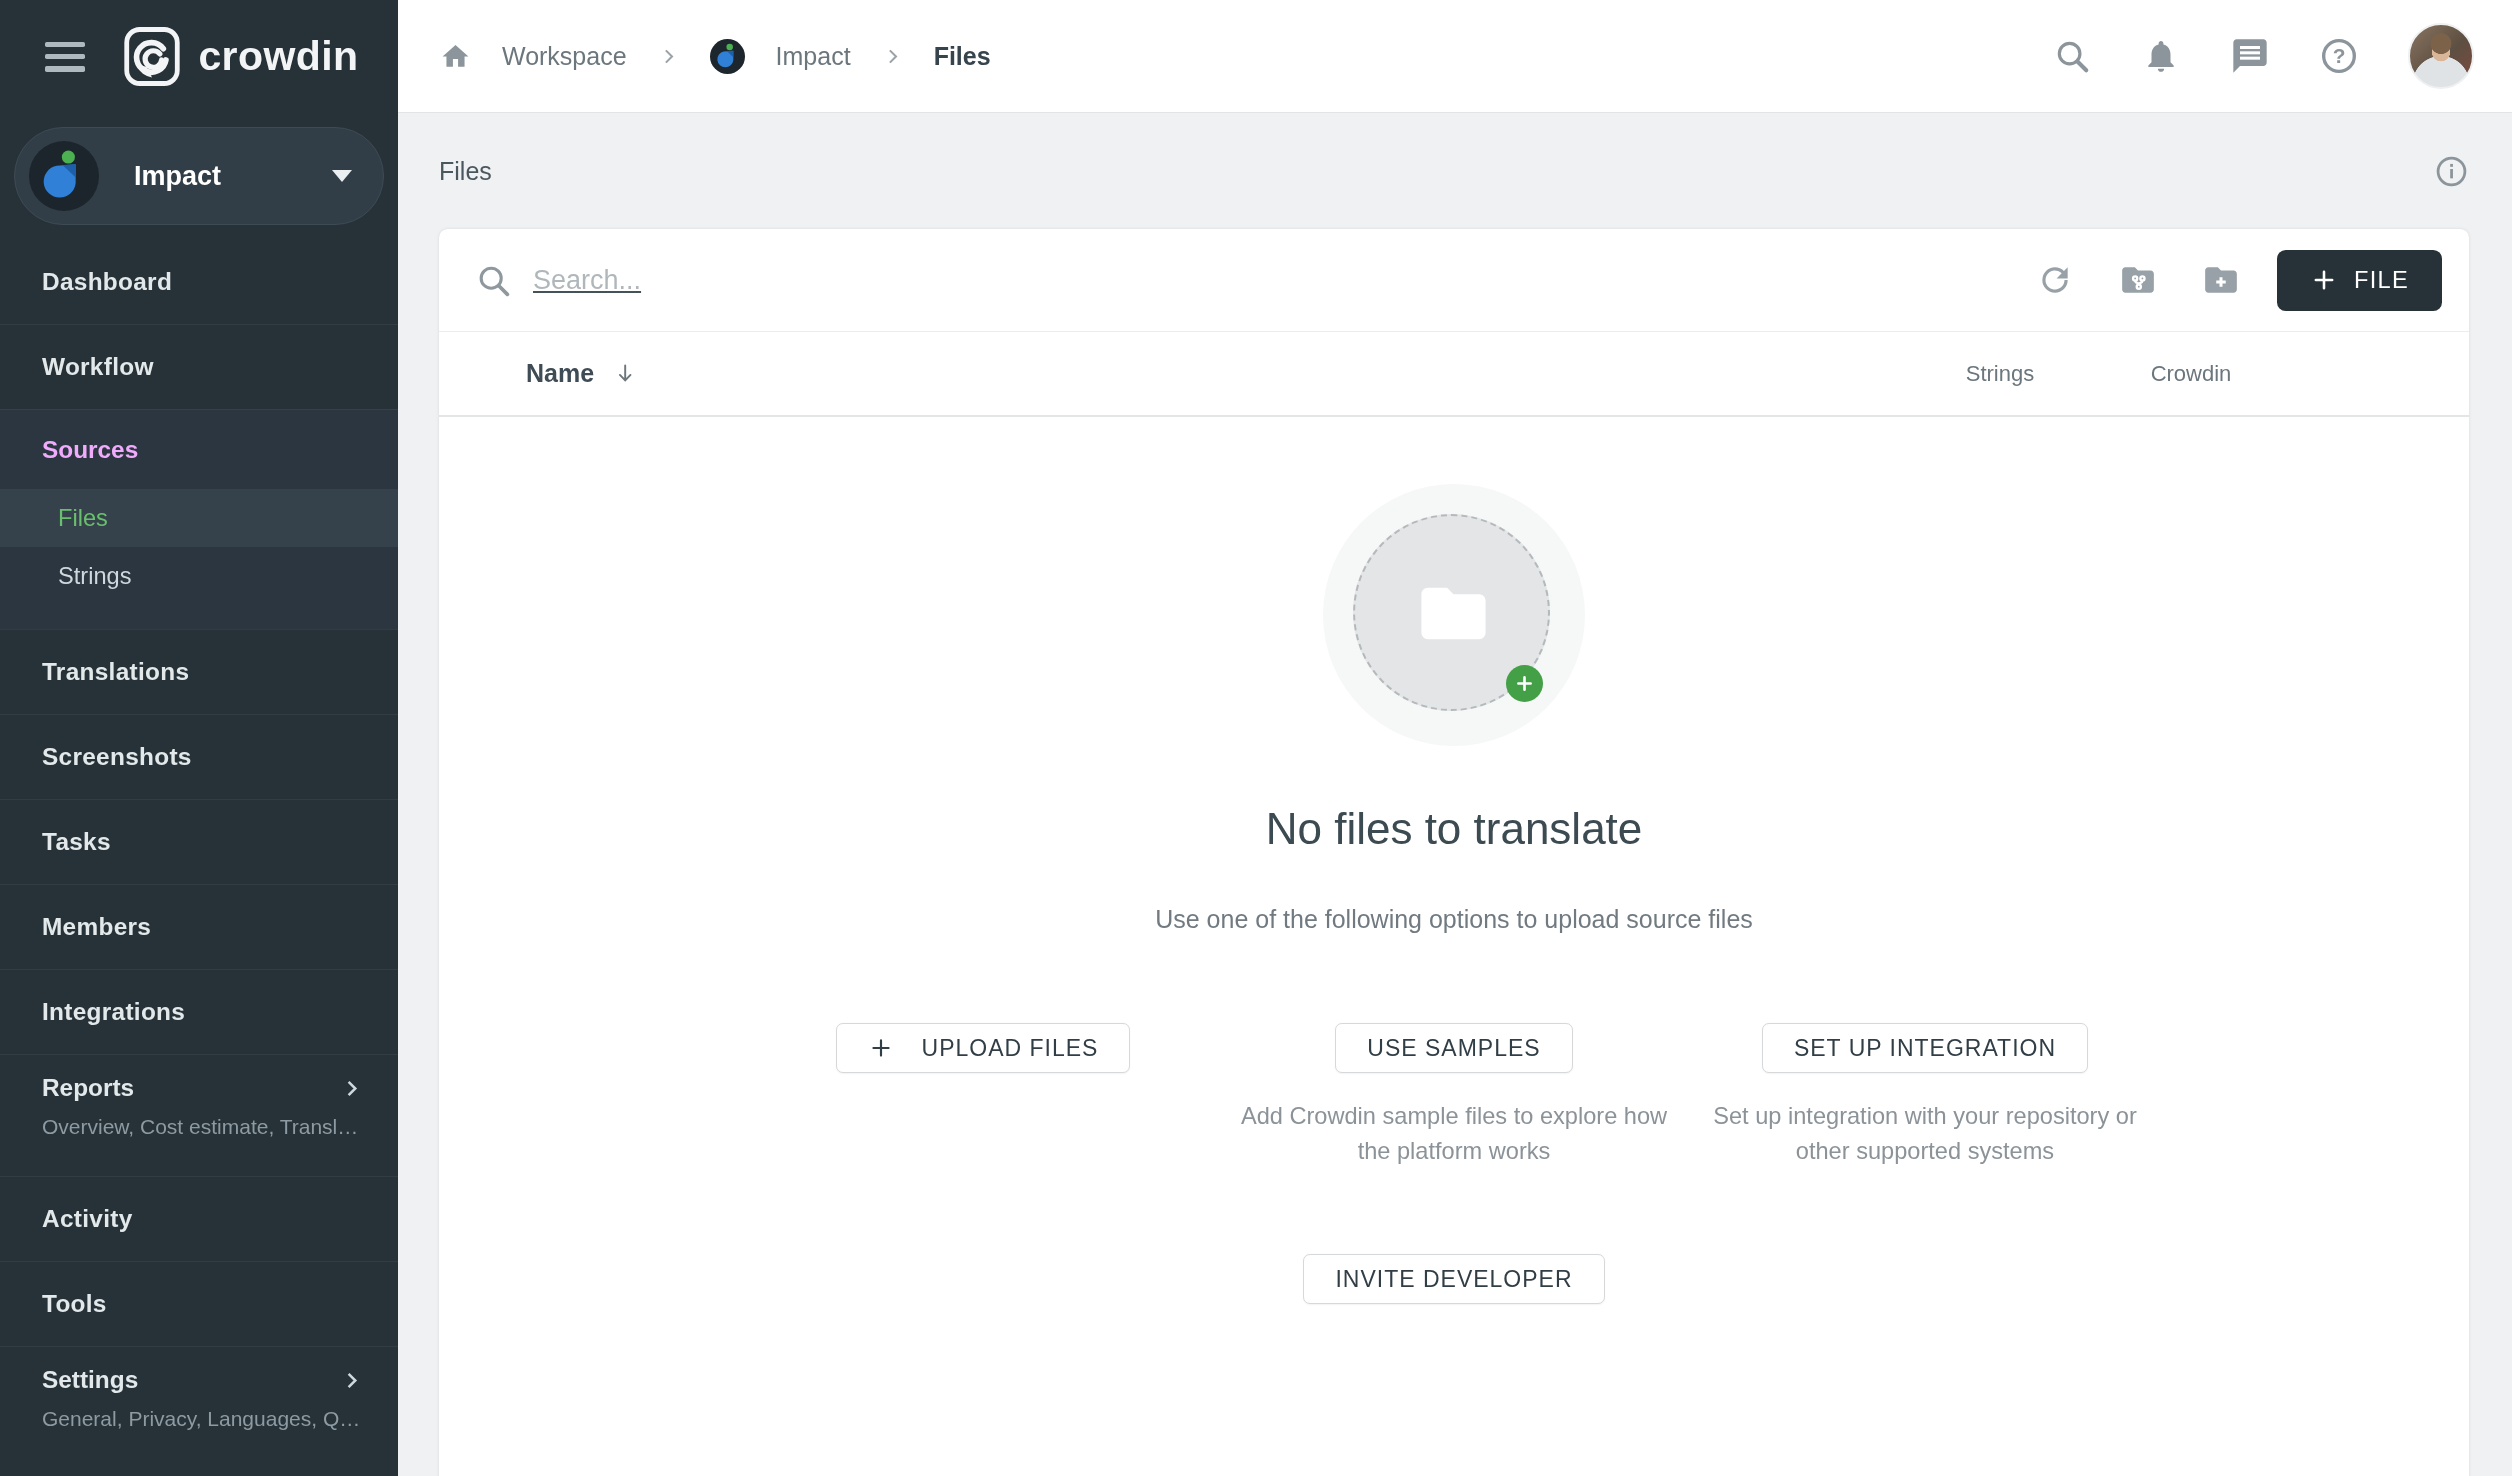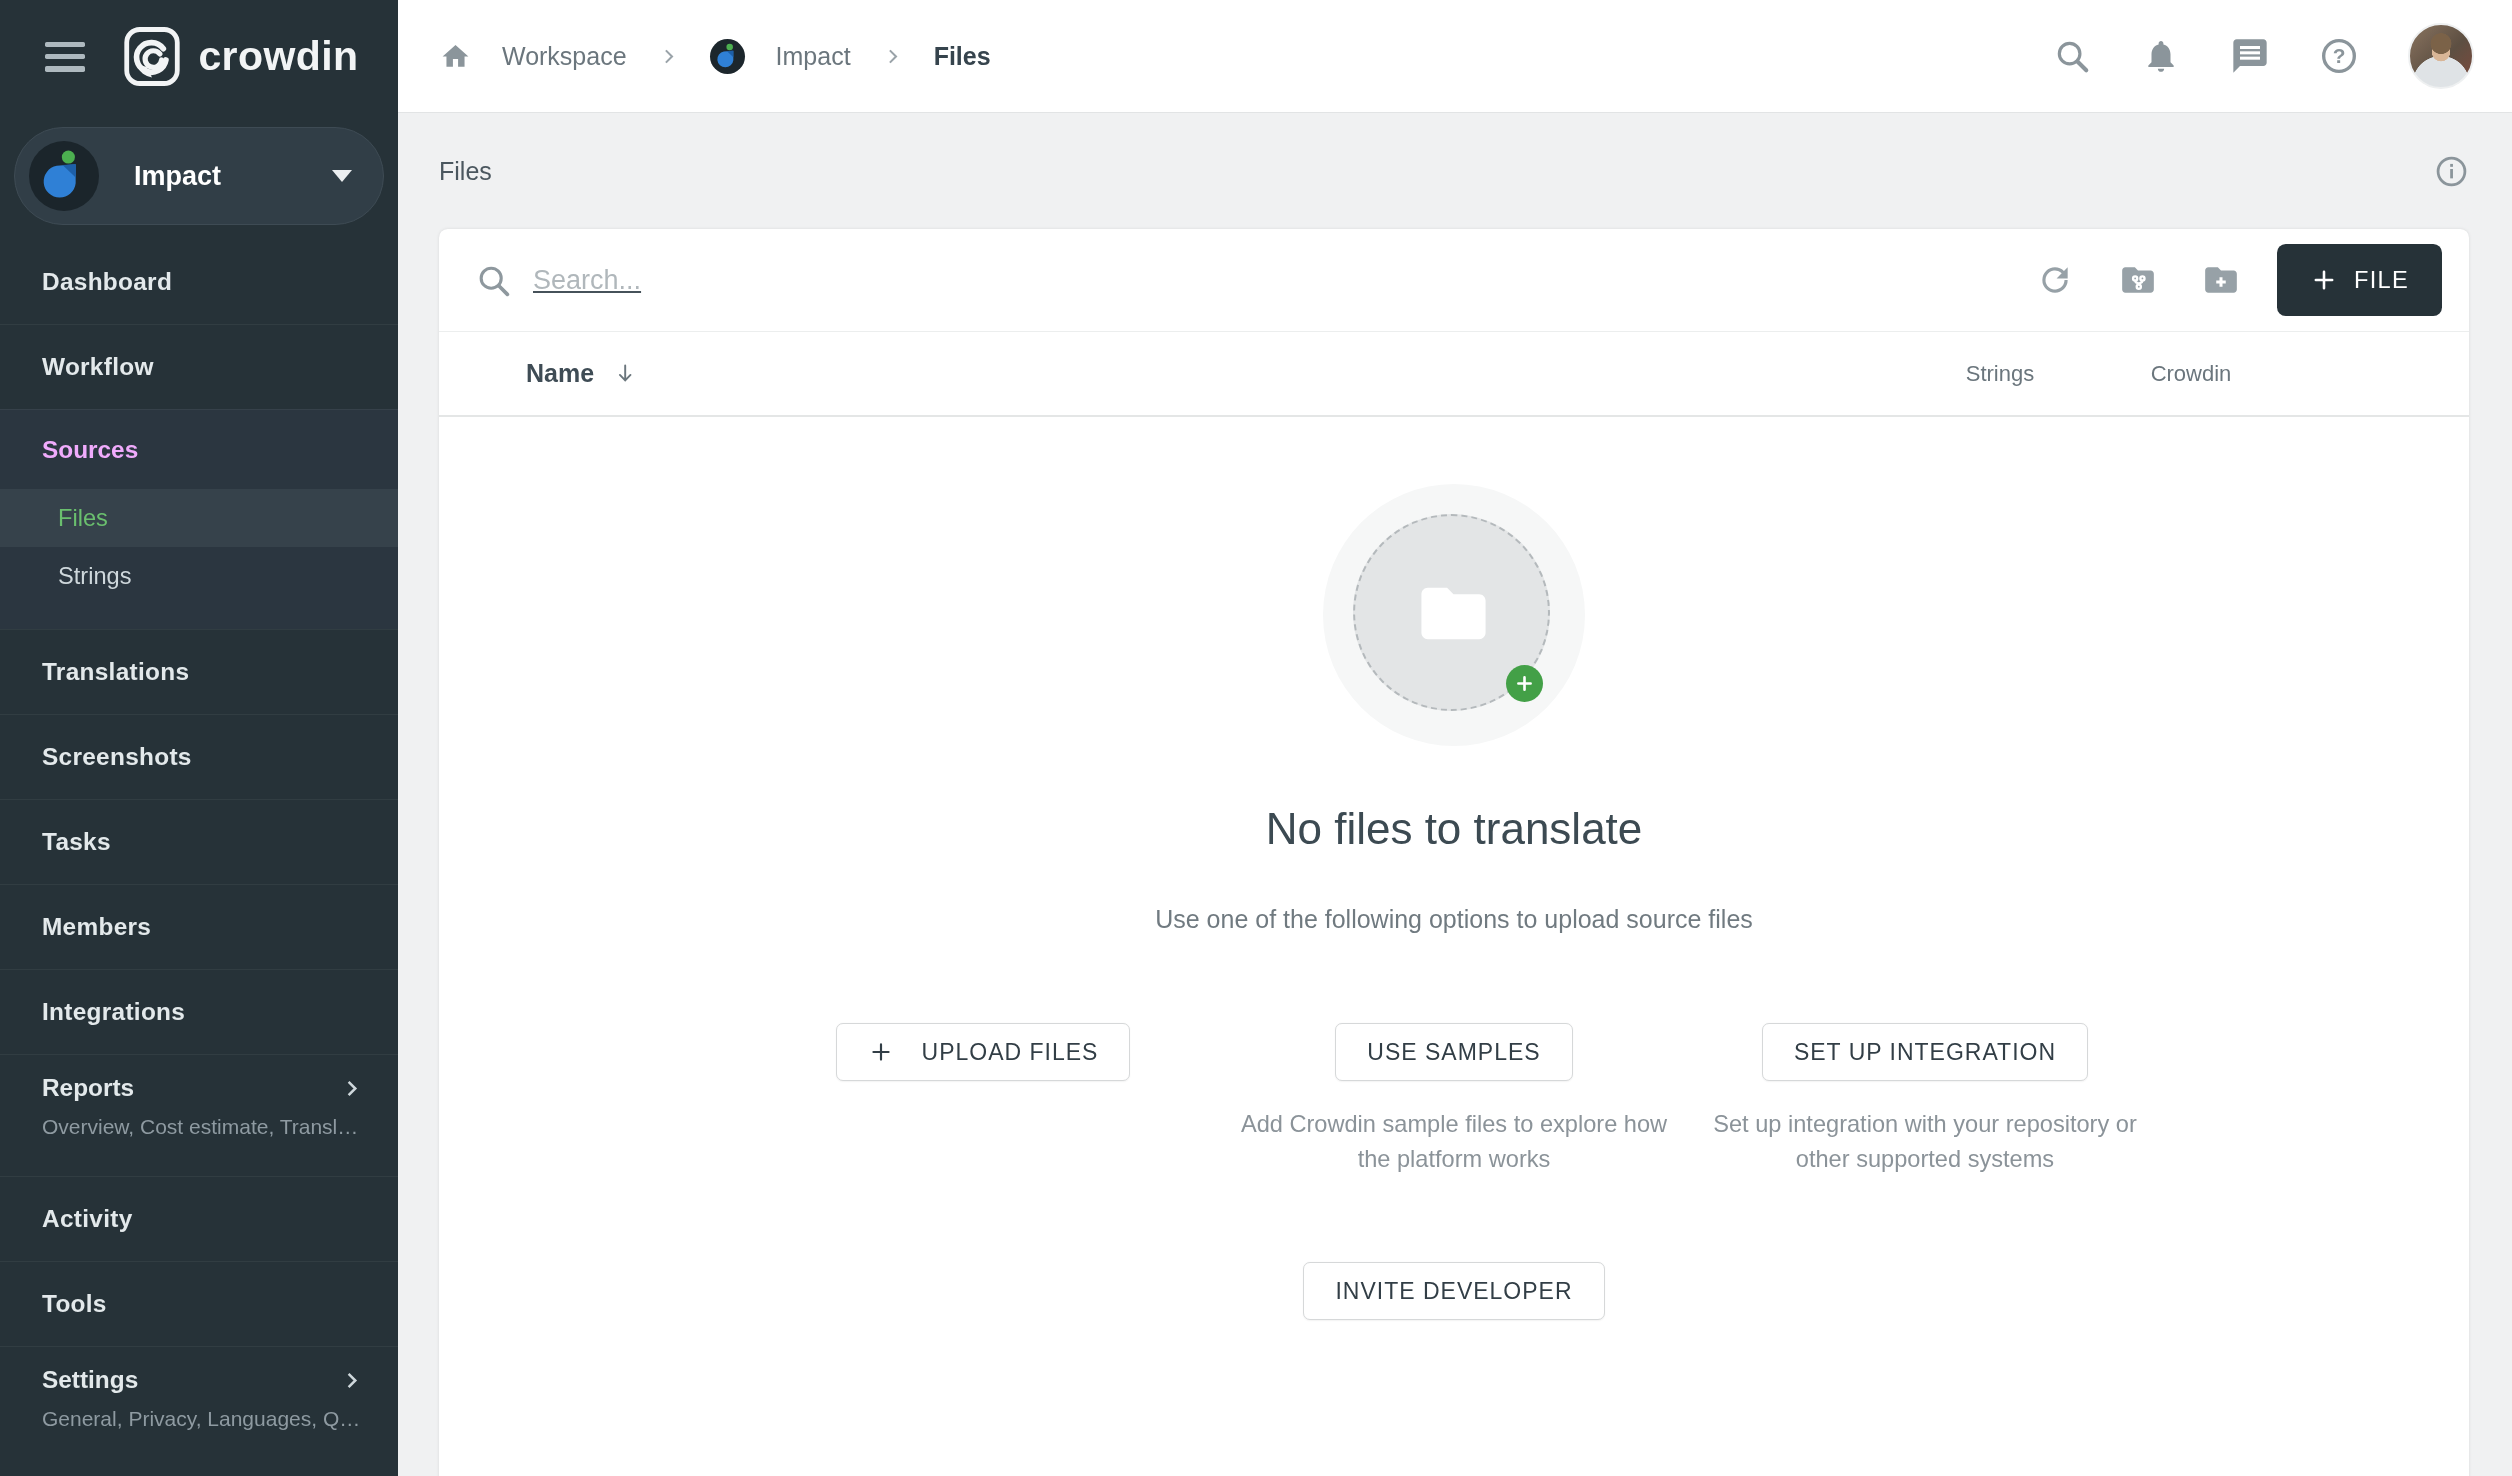--- a/index.html
+++ b/index.html
@@ -61,21 +61,21 @@
 
   .card { background:#fff; border-radius:8.7px 8.7px 0 0; box-shadow:0 0.9px 3.5px rgba(0,0,0,.10); flex:1; display:flex; flex-direction:column; overflow:hidden; }
 
   .toolbar { height:103px; display:flex; align-items:center; padding:0 27px 0 36px; border-bottom:0.9px solid #eceeee; }
   .search-wrap { display:flex; align-items:center; gap:21px; flex:1; }
   .search-icon { width:37px; height:37px; color:#8e989e; }
   .search-input { border:none; outline:none; font-size:27px; color:#46525a; width:785px; font-family:inherit;text-decoration:underline; }
   .search-input::placeholder { color:#b0b7bb; }
   .toolbar-icons { display:flex; align-items:center; gap:45px; margin-right:37px; }
   .tool-icon { width:38px; height:38px; color:#97a1a7; cursor:pointer; }
-  .file-btn { height:72px; padding:0 33px; background:#263238; border:none; border-radius:8.7px; color:#fff; font-size:23.6px; font-weight:500; letter-spacing:1.3px; display:flex; align-items:center; gap:15.7px; cursor:pointer; font-family:inherit; }
+  .file-btn { height:61px; padding:0 33px; background:#263238; border:none; border-radius:8.7px; color:#fff; font-size:23.6px; font-weight:500; letter-spacing:1.3px; display:flex; align-items:center; gap:15.7px; cursor:pointer; font-family:inherit; }
   .file-btn svg { width:28px; height:28px; }
 
   .thead { height:85px; display:flex; align-items:center; padding:0 174px 0 36px; border-bottom:2.6px solid #e4e6e6; }
   .col-name { flex:1; display:flex; align-items:center; padding-left:51px; font-size:25px; font-weight:700; color:#3f4c55; cursor:pointer; }
   .sort-arrow { width:24.4px; height:24.4px; color:#6b767d; margin-left:19px; }
   .col-strings,.col-revision { font-size:22px; color:#6b767d; text-align:center; }
   .col-strings { width:174px; }
   .col-revision { width:208px; }
 
   .empty { flex:1; display:flex; flex-direction:column; align-items:center; padding-top:67px; background:#fff; }
@@ -83,21 +83,21 @@
   .dash-circle { position:absolute; left:30px; top:30px; width:197px; height:197px; border-radius:50%; background:#e3e5e6; border:2.6px dashed #b4b9bc; }
   .folder-glyph { position:absolute; left:85px; top:91px; width:91px; height:77px; color:#ffffff; }
   .plus-badge { position:absolute; left:183px; top:181px; width:37px; height:37px; border-radius:50%; background:#43a047; display:flex; align-items:center; justify-content:center; }
   .plus-badge svg { width:21px; height:21px; color:#fff; }
 
   .empty-title { margin-top:58px; font-size:44px; font-weight:400; color:#3c4a52; }
   .empty-sub { margin-top:51px; font-size:25px; color:#707a80; }
 
   .options { margin-top:89px; display:flex; gap:35px; }
   .opt-col { width:436px; display:flex; flex-direction:column; align-items:center; }
-  .outline-btn { height:58px; padding:0 31px; background:#fff; border:0.9px solid #d6d8d9; border-radius:7px; box-shadow:0 0.9px 1.7px rgba(0,0,0,.05); font-size:23px; font-weight:500; letter-spacing:1px; color:#323e46; display:inline-flex; align-items:center; gap:28px; cursor:pointer; font-family:inherit; }
+  .outline-btn { height:50px; padding:0 31px; background:#fff; border:0.9px solid #d6d8d9; border-radius:7px; box-shadow:0 0.9px 1.7px rgba(0,0,0,.05); font-size:23px; font-weight:500; letter-spacing:1px; color:#323e46; display:inline-flex; align-items:center; gap:28px; cursor:pointer; font-family:inherit; }
   .outline-btn svg { width:26px; height:26px; }
   .opt-desc { margin-top:26px; font-size:23.6px; line-height:35px; color:#8b9399; text-align:center; }
   .opt-col:nth-child(1) .opt-desc { max-width:314px; }
   .opt-col:nth-child(2) .opt-desc { max-width:436px; }
   .opt-col:nth-child(3) .opt-desc { max-width:445px; }
 
   .invite-col { margin-top:85px; display:flex; flex-direction:column; align-items:center; }
   .invite-desc { margin-top:30px; font-size:23.6px; line-height:35px; color:#8b9399; text-align:center; max-width:393px; }
 </style>
 </head>

